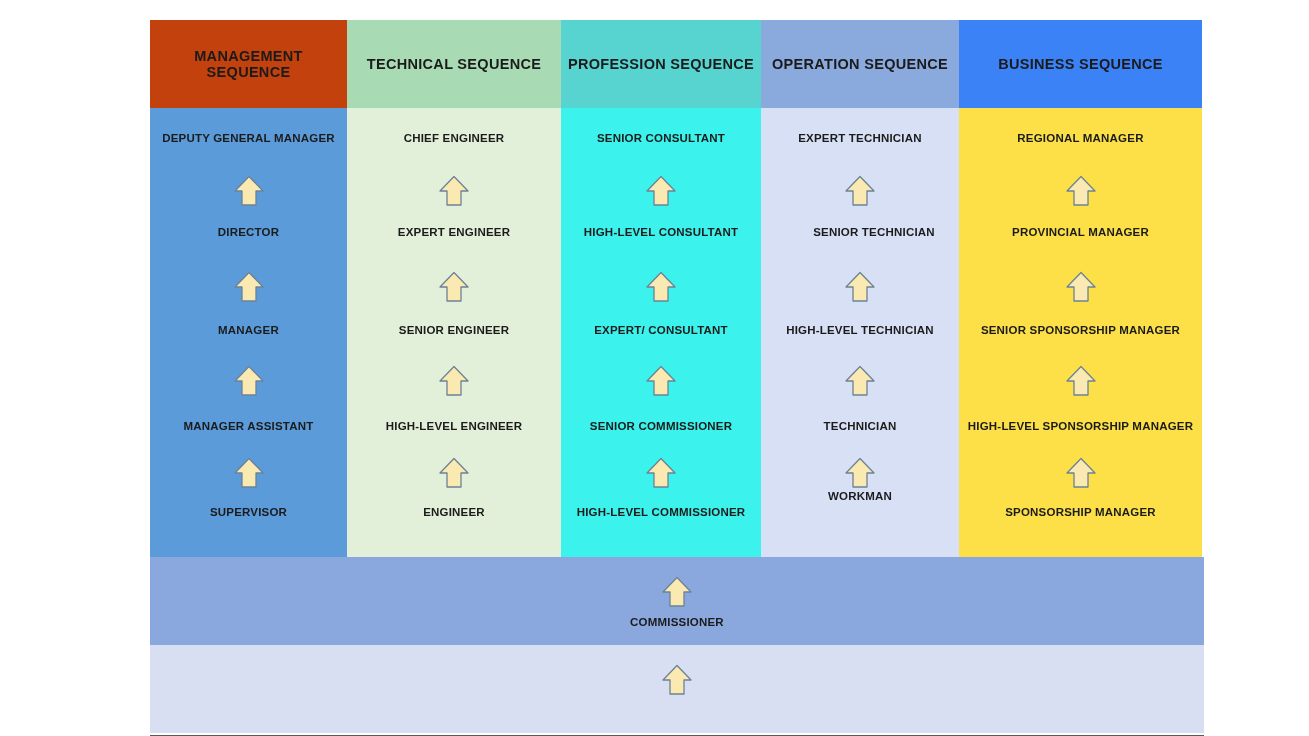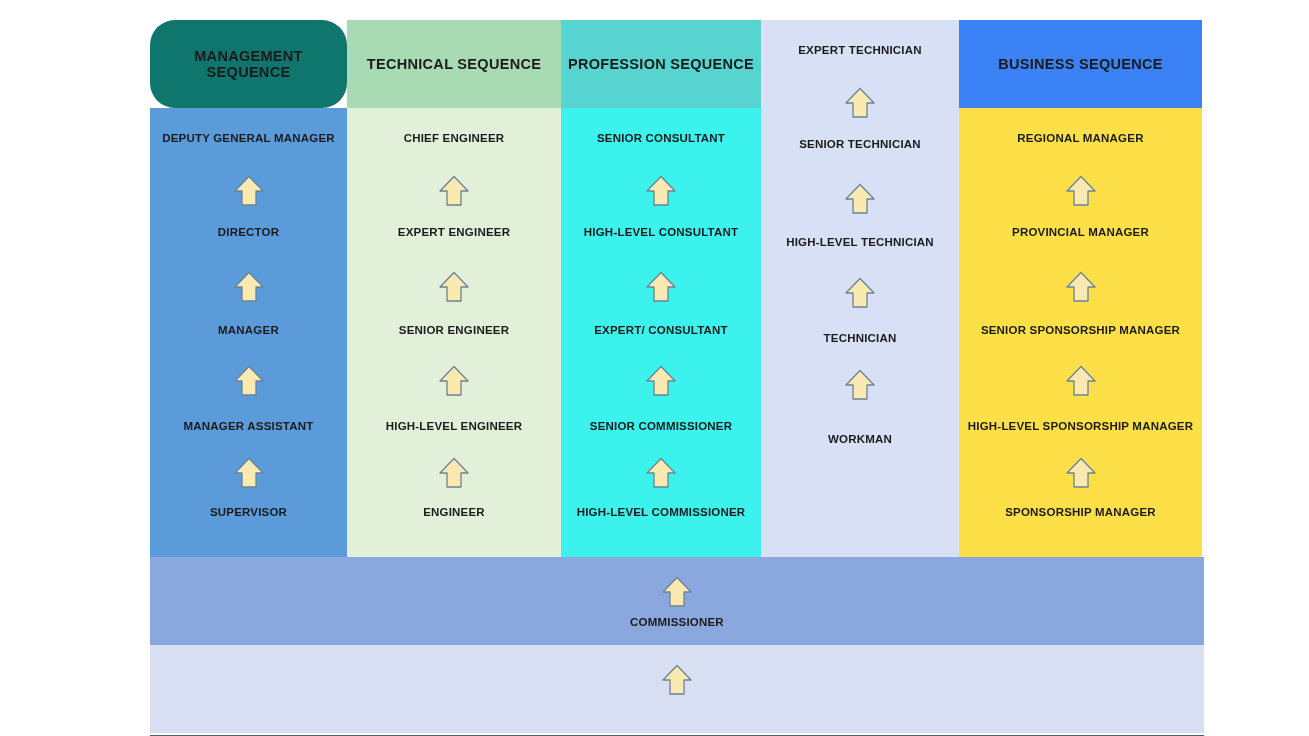--- a/index.html
+++ b/index.html
@@ -123,21 +123,21 @@
     background: #595b60;
   }
 </style>
 </head>
 <body>
 
 <div id="career-ladder">
 
   <div class="columns">
       <div class="column" style="width: 197px;">
-        <div class="col-header" style="background: #0f766e; border-radius: 25px;">MANAGEMENT SEQUENCE</div>
+        <div class="col-header" style="background: #c2410c;">MANAGEMENT SEQUENCE</div>
         <div class="col-body" style="background: rgb(91, 155, 217);">
           <div class="step-label" style="top: 24px;">DEPUTY GENERAL MANAGER</div>
           <div class="arrow" style="top: 66px; left: 50%;">
             <svg viewBox="0 0 34 34" xmlns="http://www.w3.org/2000/svg">
               <path d="M17 2.5 L31 17 L24 17 L24 31 L10 31 L10 17 L3 17 Z" fill="#fbe9b2" stroke="#6c8296" stroke-width="1.3" stroke-linejoin="round"></path>
             </svg>
           </div>
           <div class="step-label" style="top: 118px;">DIRECTOR</div>
           <div class="arrow" style="top: 162px; left: 50%;">
             <svg viewBox="0 0 34 34" xmlns="http://www.w3.org/2000/svg">
@@ -213,46 +213,47 @@
           <div class="step-label" style="top: 312px;">SENIOR COMMISSIONER</div>
           <div class="arrow" style="top: 348px; left: 50%;">
             <svg viewBox="0 0 34 34" xmlns="http://www.w3.org/2000/svg">
               <path d="M17 2.5 L31 17 L24 17 L24 31 L10 31 L10 17 L3 17 Z" fill="#fbe9b2" stroke="#6c8296" stroke-width="1.3" stroke-linejoin="round"></path>
             </svg>
           </div>
           <div class="step-label" style="top: 398px;">HIGH-LEVEL COMMISSIONER</div>
         </div>
       </div>
       <div class="column" style="width: 198px;">
+        <div class="col-header" style="background: rgb(138, 169, 221);">OPERATION SEQUENCE</div>
         <div class="col-body" style="background: rgb(215, 224, 244);">
           <div class="step-label" style="top: 24px;">EXPERT TECHNICIAN</div>
           <div class="arrow" style="top: 66px; left: 50%;">
             <svg viewBox="0 0 34 34" xmlns="http://www.w3.org/2000/svg">
               <path d="M17 2.5 L31 17 L24 17 L24 31 L10 31 L10 17 L3 17 Z" fill="#fbe9b2" stroke="#6c8296" stroke-width="1.3" stroke-linejoin="round"></path>
             </svg>
           </div>
-          <div class="step-label" style="top: 118px;">SENIOR TECHNICIAN</div>
+          <div class="step-label" style="top: 118px; margin-left: 14px;">SENIOR TECHNICIAN</div>
           <div class="arrow" style="top: 162px; left: 50%;">
             <svg viewBox="0 0 34 34" xmlns="http://www.w3.org/2000/svg">
               <path d="M17 2.5 L31 17 L24 17 L24 31 L10 31 L10 17 L3 17 Z" fill="#fbe9b2" stroke="#6c8296" stroke-width="1.3" stroke-linejoin="round"></path>
             </svg>
           </div>
           <div class="step-label" style="top: 216px;">HIGH-LEVEL TECHNICIAN</div>
           <div class="arrow" style="top: 256px; left: 50%;">
             <svg viewBox="0 0 34 34" xmlns="http://www.w3.org/2000/svg">
               <path d="M17 2.5 L31 17 L24 17 L24 31 L10 31 L10 17 L3 17 Z" fill="#fbe9b2" stroke="#6c8296" stroke-width="1.3" stroke-linejoin="round"></path>
             </svg>
           </div>
           <div class="step-label" style="top: 312px; text-align: center;">TECHNICIAN</div>
           <div class="arrow" style="top: 348px; left: 50%;">
             <svg viewBox="0 0 34 34" xmlns="http://www.w3.org/2000/svg">
               <path d="M17 2.5 L31 17 L24 17 L24 31 L10 31 L10 17 L3 17 Z" fill="#fbe9b2" stroke="#6c8296" stroke-width="1.3" stroke-linejoin="round"></path>
             </svg>
           </div>
-          <div class="step-label" style="top: 413px;">WORKMAN</div>
+          <div class="step-label" style="top: 382px;">WORKMAN</div>
         </div>
       </div>
       <div class="column" style="width: 243px;">
         <div class="col-header" style="background: #3b82f6;">BUSINESS SEQUENCE</div>
         <div class="col-body" style="background: #fde047;">
           <div class="step-label" style="top: 24px;">REGIONAL MANAGER</div>
           <div class="arrow" style="top: 66px; left: 50%;">
             <svg viewBox="0 0 34 34" xmlns="http://www.w3.org/2000/svg">
               <path d="M17 2.5 L31 17 L24 17 L24 31 L10 31 L10 17 L3 17 Z" fill="#fbe9b2" stroke="#6c8296" stroke-width="1.3" stroke-linejoin="round"></path>
             </svg>

